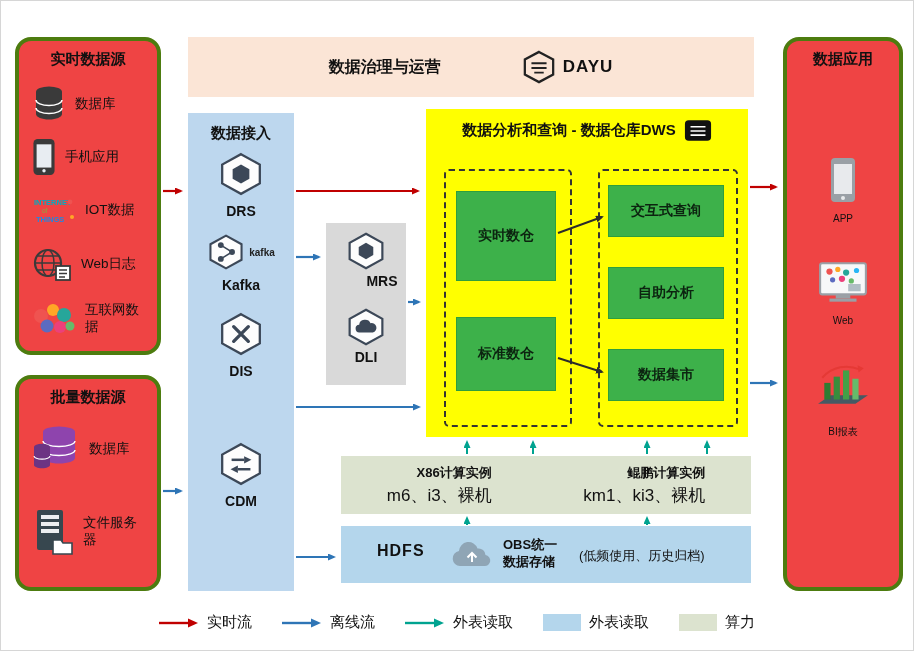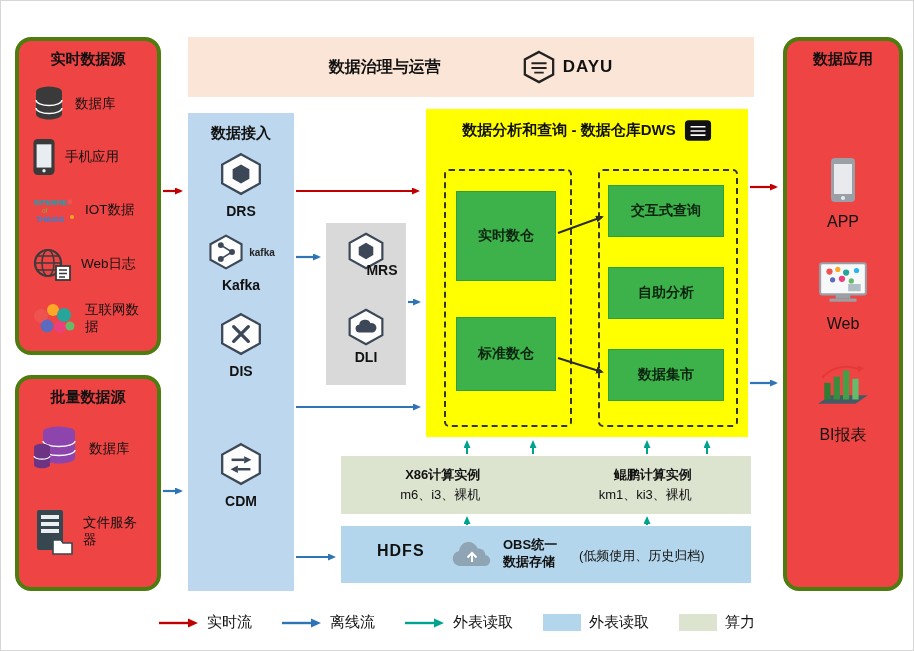--- a/index.html
+++ b/index.html
@@ -22,29 +22,29 @@
   .dws{position:absolute;left:425px;top:108px;width:322px;height:328px;background:#ffff00;}
   .dws-title{position:absolute;left:0;right:0;top:10px;display:flex;align-items:center;justify-content:center;gap:8px;
              font-weight:bold;font-size:15px;}
   .dashed{position:absolute;border:2px dashed #333;border-radius:5px;}
   .green-box{position:absolute;background:#3db14a;border:1px solid #2f9e3d;display:flex;align-items:center;
              justify-content:center;font-weight:bold;font-size:14px;color:#0c2410;box-sizing:border-box;}
   .compute{position:absolute;left:340px;top:455px;width:410px;height:58px;background:#dce3cf;
            display:flex;align-items:center;justify-content:space-around;}
   .cgroup{text-align:right;}
   .cgroup .t{font-weight:bold;font-size:13px;}
-  .cgroup .d{font-size:13px;margin-top:2px;}
+  .cgroup .d{font-size:17px;margin-top:2px;}
   .storage{position:absolute;left:340px;top:525px;width:410px;height:57px;background:#b4d6ec;}
   .hdfs{position:absolute;left:36px;top:16px;font-weight:bold;font-size:16px;letter-spacing:1px;}
   .obs{position:absolute;left:162px;top:11px;font-weight:bold;font-size:13px;line-height:1.3;}
   .obsnote{position:absolute;left:238px;top:21px;font-size:13px;}
   .legend{position:absolute;left:0;right:0;top:612px;display:flex;align-items:center;justify-content:center;gap:30px;}
   .litem{display:flex;align-items:center;gap:8px;font-size:15px;}
   .swatch{width:38px;height:17px;display:inline-block;}
-  .applist-label{position:absolute;left:0;right:0;text-align:center;font-size:16px;}
+  .applist-label{position:absolute;left:0;right:0;text-align:center;font-size:10px;}
 </style>
 </head>
 <body>
 
 <div class="canvas">
 
   <div class="panel" style="left:14px;top:36px;width:146px;height:318px;">
     <div class="ptitle">实时数据源</div>
 
     <div class="row" style="top:42px;height:42px;">
@@ -174,21 +174,21 @@
         <path d="M19,23.5 l-7,3.5 7,3.5 z" fill="#3c4858"></path>
     </svg>
     <div class="svclabel" style="top:380px;">CDM</div>
   </div>
 
   <div class="graybox">
     <svg class="cicon" style="top:8px;" width="40" height="40" viewBox="0 0 44 44">
       <polygon points="22,3 40,13 40,31 22,41 4,31 4,13" fill="#fdfdfd" stroke="#3c4858" stroke-width="2.4"></polygon>
       <polygon points="22,13 30,17.5 30,26.5 22,31 14,26.5 14,17.5" fill="#3c4858"></polygon>
     </svg>
-    <div class="svclabel" style="top:39px;margin-left:32px;">MRS</div>
+    <div class="svclabel" style="top:50px;margin-left:32px;">MRS</div>
 
     <svg class="cicon" style="top:84px;" width="40" height="40" viewBox="0 0 44 44">
       <polygon points="22,3 40,13 40,31 22,41 4,31 4,13" fill="#fdfdfd" stroke="#3c4858" stroke-width="2.4"></polygon>
       <path d="M15,28 a4.2,4.2 0 0 1 -0.5,-8.4 a6.5,6 0 0 1 12.5,-1.8 a5,5 0 0 1 2.5,10.2 z" fill="#3c4858"></path>
     </svg>
     <div class="svclabel" style="top:126px;">DLI</div>
   </div>
 
   <div class="dws">
     <div class="dws-title">

